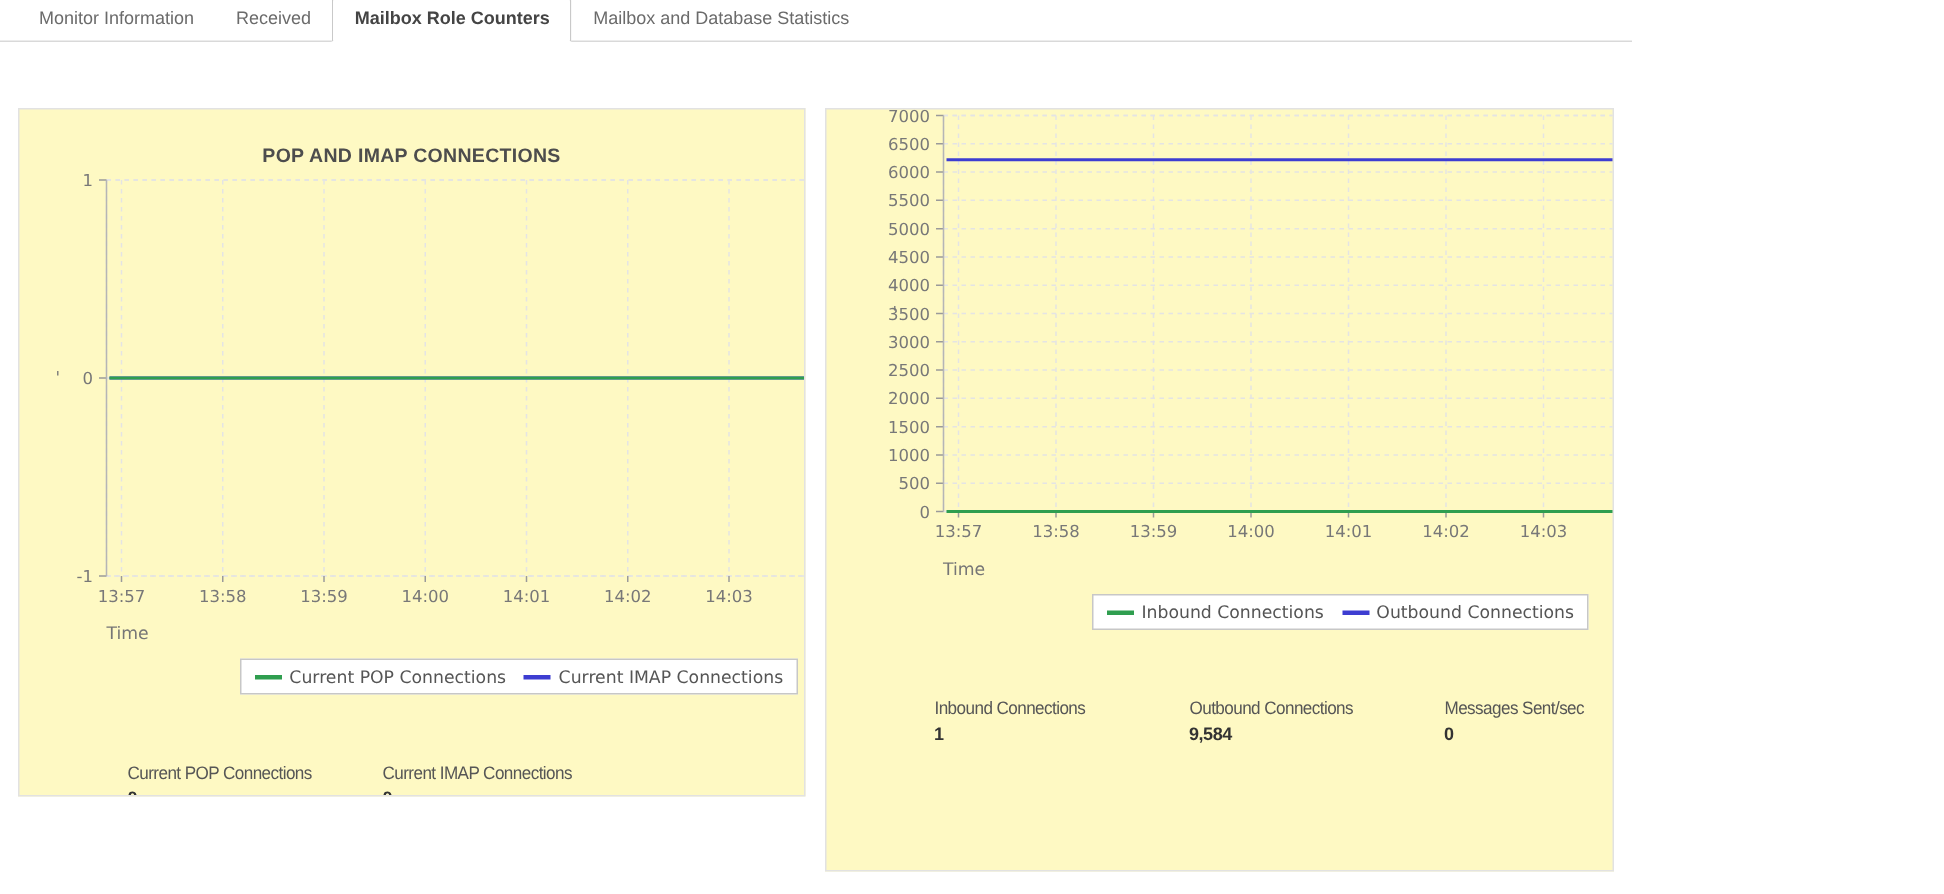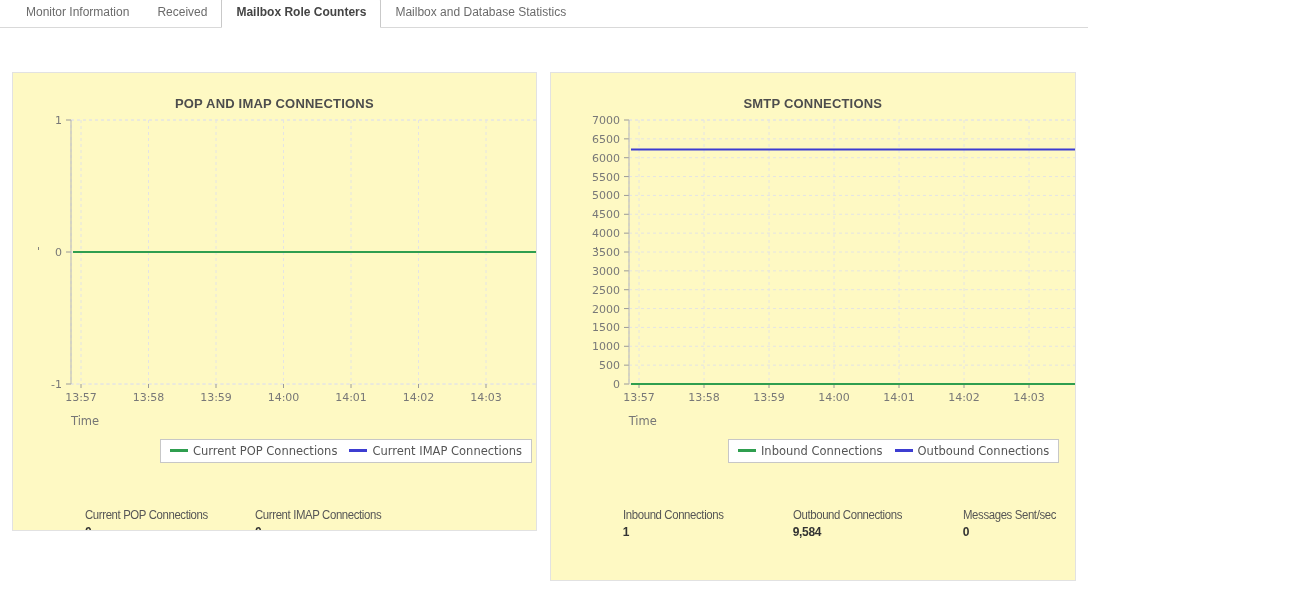--- a/index.html
+++ b/index.html
@@ -109,21 +109,20 @@
             <div class="stat-value">0</div>
           </div>
           <div class="stat">
             <div class="stat-label">Current IMAP Connections</div>
             <div class="stat-value">0</div>
           </div>
         </div>
     </div>
 
     <div class="panel p-right">
-      <h2 class="chart-title">SMTP CONNECTIONS</h2>
       <div class="chart-box"><svg viewBox="0 0 612 292" width="612" height="292">
             <rect x="78" y="4" width="530" height="264" fill="none" stroke="#e4e4e4" stroke-dasharray="3,3"></rect>
             <line x1="78" y1="268" x2="608" y2="268" stroke="#e4e4e4" stroke-dasharray="3,3"></line>
             <line x1="73" y1="268" x2="78" y2="268" stroke="#9a9a9a"></line>
             <text x="69" y="272" text-anchor="end" class="tick">0</text>
             <line x1="78" y1="249.14285714285714" x2="608" y2="249.14285714285714" stroke="#e4e4e4" stroke-dasharray="3,3"></line>
             <line x1="73" y1="249.14285714285714" x2="78" y2="249.14285714285714" stroke="#9a9a9a"></line>
             <text x="69" y="253.14285714285714" text-anchor="end" class="tick">500</text>
             <line x1="78" y1="230.28571428571428" x2="608" y2="230.28571428571428" stroke="#e4e4e4" stroke-dasharray="3,3"></line>
             <line x1="73" y1="230.28571428571428" x2="78" y2="230.28571428571428" stroke="#9a9a9a"></line>

